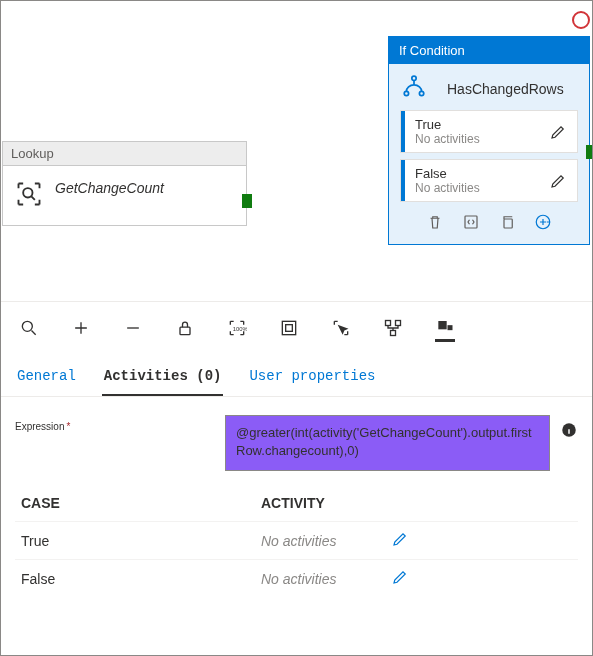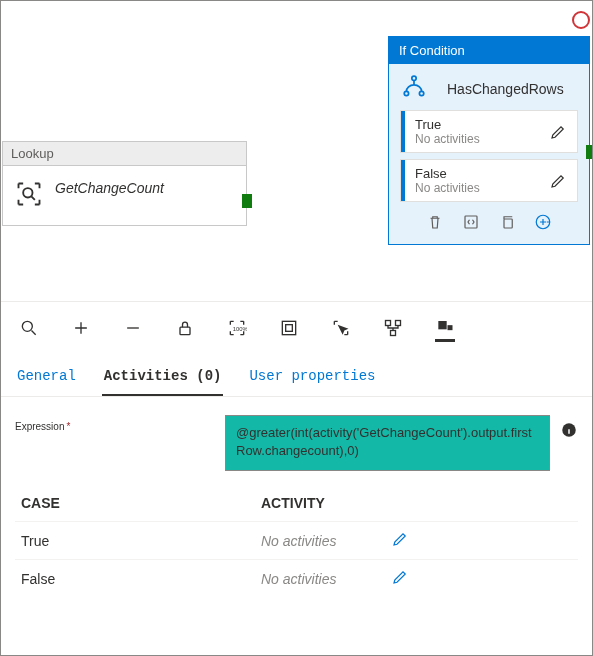--- a/index.html
+++ b/index.html
@@ -103,21 +103,21 @@
 
     
     .props { padding: 18px 14px; }
     .prow { display:flex; align-items:flex-start; gap:10px; margin-bottom:24px;}
     .plabel { width: 200px; font-size:10px; color:#323130; padding-top:6px;}
     .plabel .req { color:#a4262c; margin-left:2px;}
     .pinput {
       flex:1; font-size:13px; line-height:1.4;
       border:1px solid #8a8886; padding:8px 10px;
       color:#323130; min-height:56px; word-break:break-all;
-      background:#14b8a6;
+      background:#8b5cf6;
     }
     .pinfo { width:18px; height:18px; margin-top:6px;}
     
     .case-head { display:flex; padding: 0 6px 10px; font-size:14px; font-weight:600; color:#323130;}
     .case-head .c1 { width:240px;}
     .case-row { display:flex; align-items:center; padding:8px 6px; font-size:14px; color:#323130; border-top:1px solid #f3f2f1;}
     .case-row .c1 { width:240px;}
     .case-row .c2 { color:#8a8886; font-style:italic; width:130px;}
     .case-row svg { width:18px; height:18px; color:#0078d4; cursor:pointer;}
     svg { stroke: currentColor; fill:none; stroke-width:1.6; }

